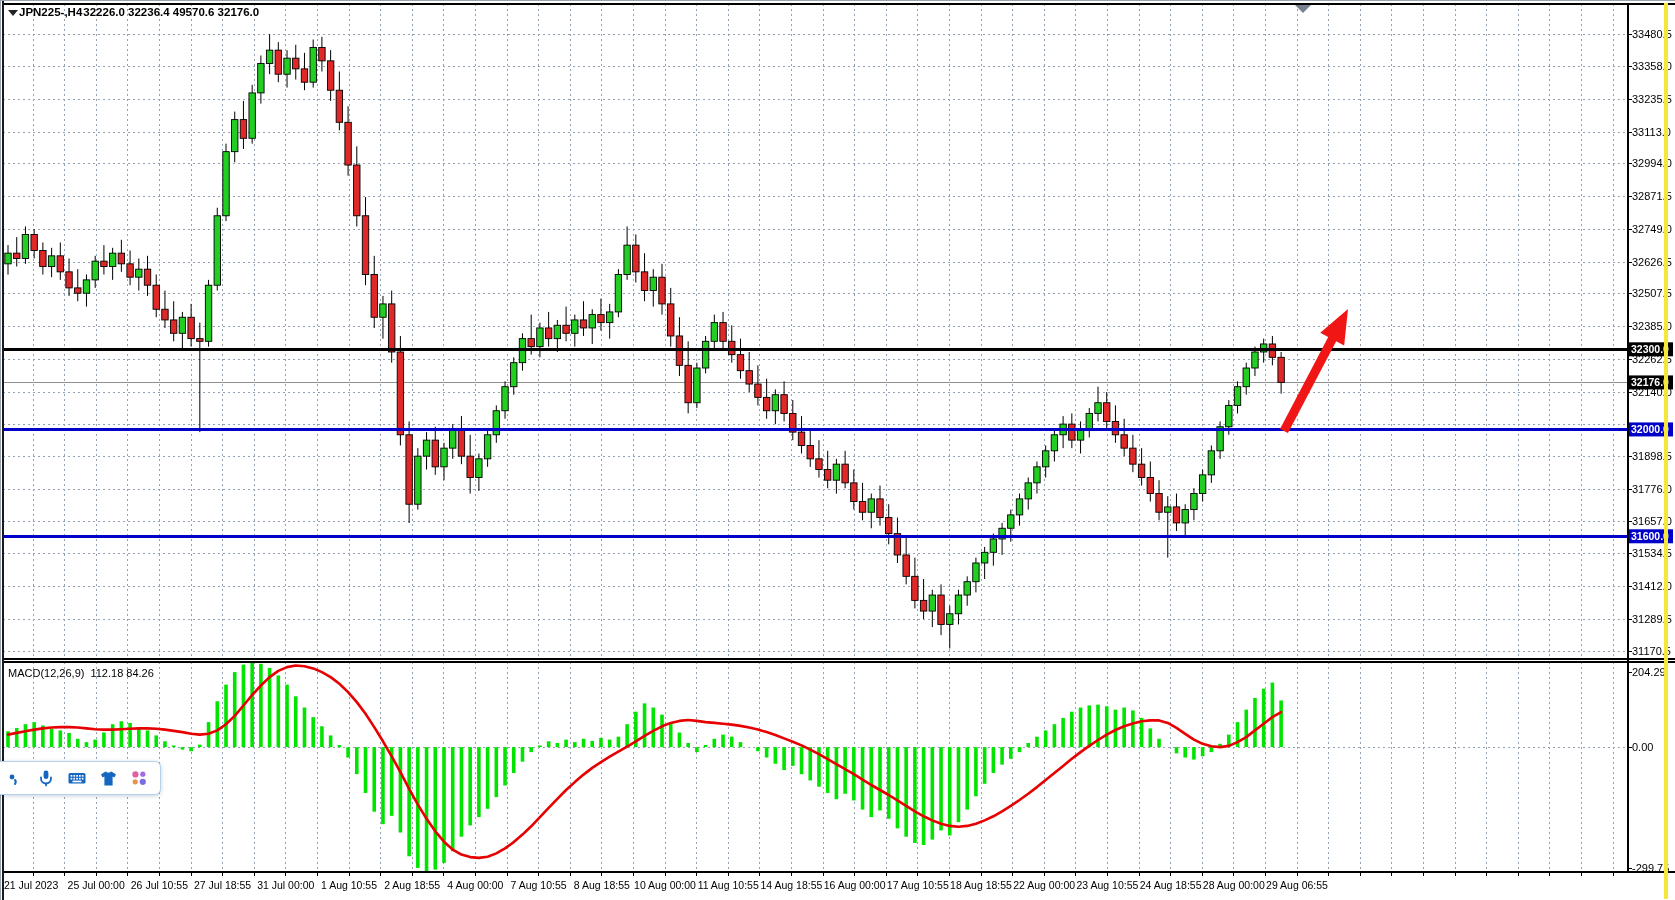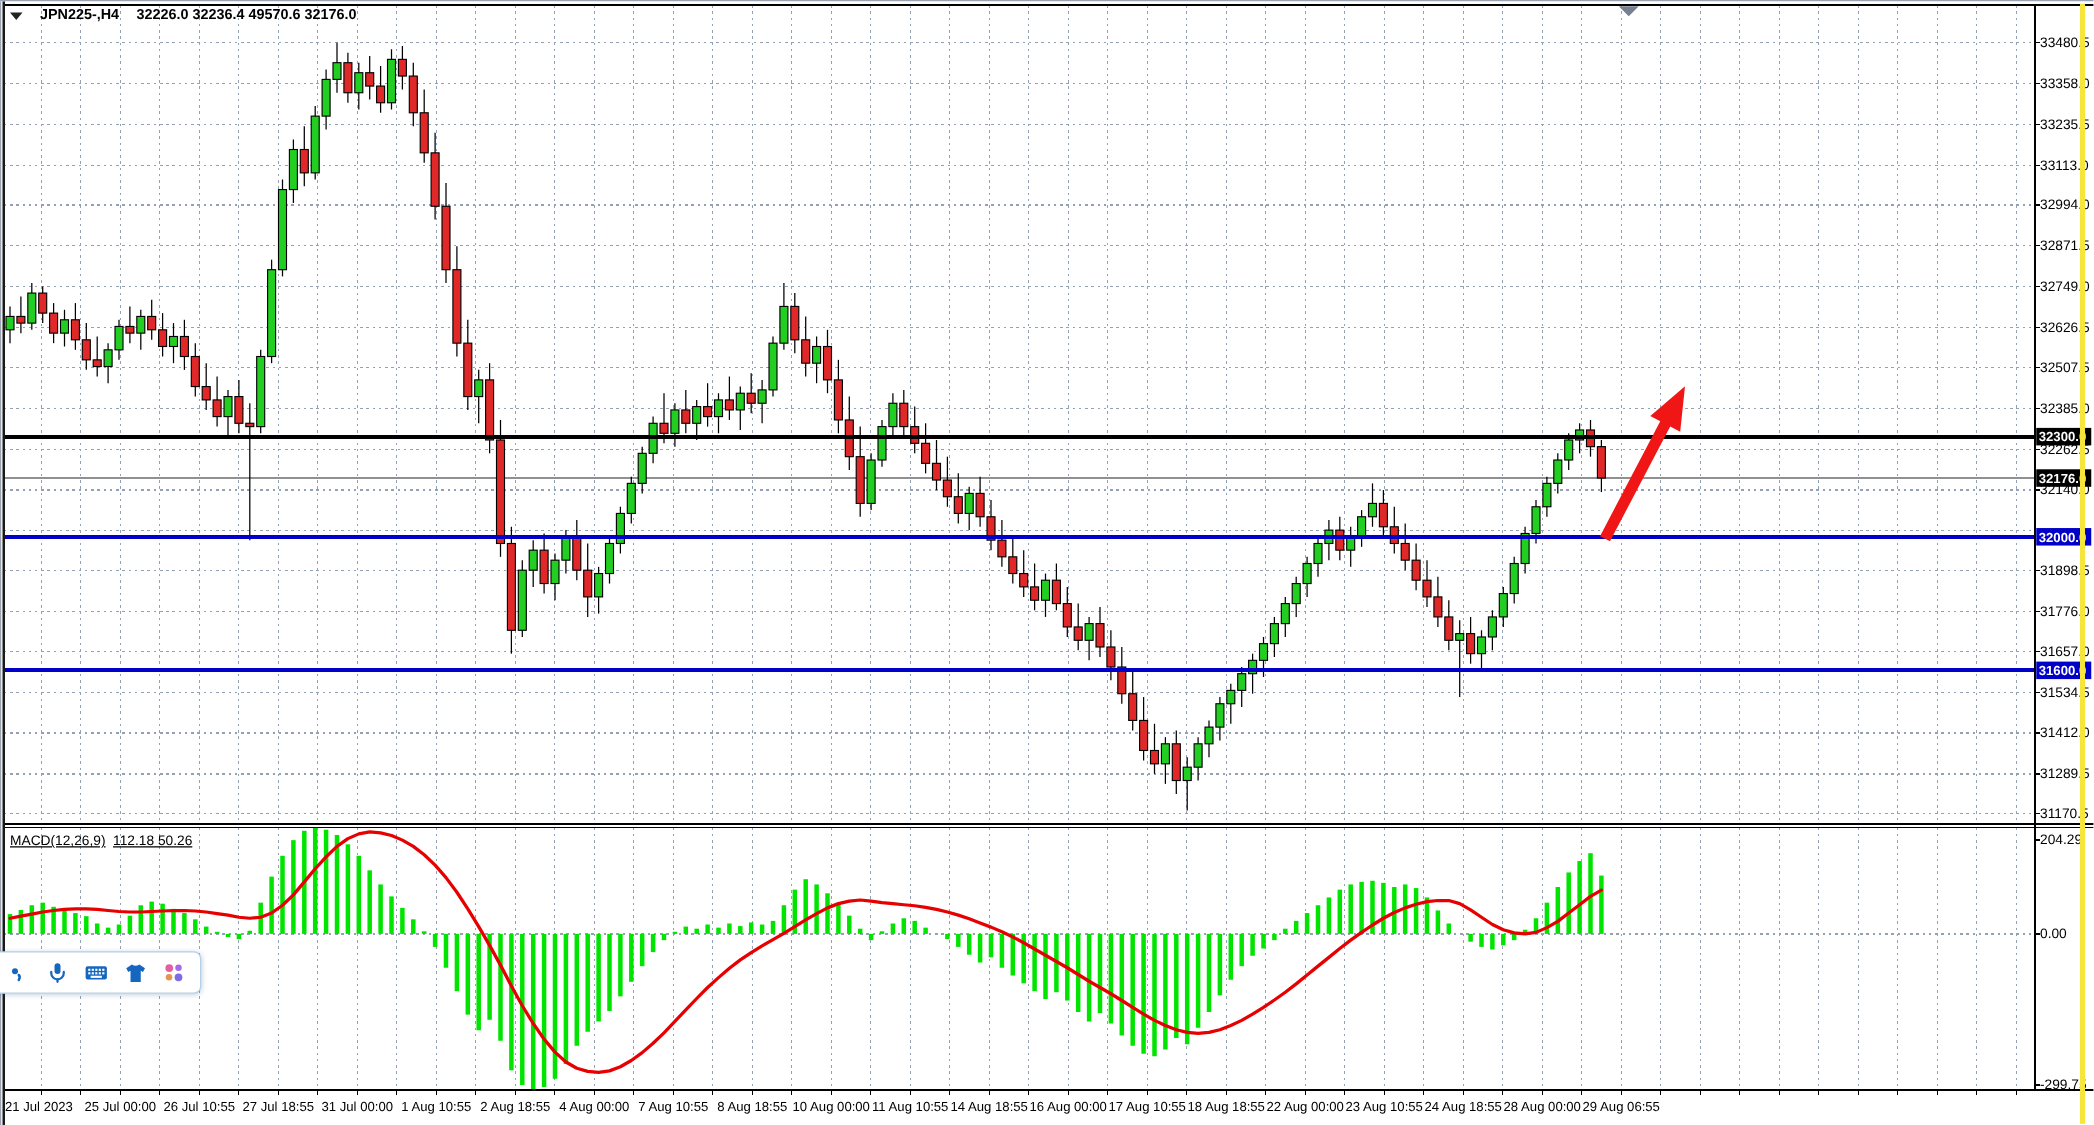--- a/index.html
+++ b/index.html
@@ -1,25 +1,25 @@
 <!DOCTYPE html>
 <html><head>
 <meta charset="utf-8">
 <style>
   html,body{margin:0;padding:0;background:#fff;font-family:"Liberation Sans",sans-serif;}
   .screen{position:relative;width:1675px;height:900px;background:#fff;overflow:hidden;border-top:1px solid #9aa3af;}
   .screen:before{content:"";position:absolute;left:0;top:0;width:1px;height:100%;background:#9aa3af;}
   .screen:after{content:"";position:absolute;left:2px;top:0;width:2px;height:100%;background:#1a1a1a;}
   #chart{position:absolute;left:0;top:0;}
   svg text{font-family:"Liberation Sans",sans-serif;}
-  .title-overlay{position:absolute;left:8px;top:5px;display:flex;align-items:center;gap:14px;
+  .title-overlay{position:absolute;left:8px;top:5px;display:flex;align-items:center;gap:1px;
       font-size:11.5px;font-weight:bold;color:#000;z-index:30;text-align:right;}
   .dd-tri{display:inline-block;width:0;height:0;border-left:5px solid transparent;border-right:5px solid transparent;
       border-top:6px solid #222;margin-top:1px;cursor:pointer;}
-  .macd-label{position:absolute;left:8px;top:666px;font-size:11px;color:#000;z-index:30;display:flex;gap:6px;text-decoration:underline;}
+  .macd-label{position:absolute;left:8px;top:666px;font-size:11px;color:#000;z-index:30;display:flex;gap:6px;}
   .yellow-line{position:absolute;left:1664px;top:2px;width:4px;height:896px;background:#f6e53a;z-index:40;}
   .shift-marker{position:absolute;left:1295px;top:4px;width:0;height:0;z-index:35;
       border-left:8px solid transparent;border-right:8px solid transparent;border-top:8px solid #76808f;}
   .toolbar{position:absolute;left:-7px;top:760px;height:32px;background:#fff;border:1px solid #b5d0ea;
       border-radius:6px;box-shadow:0 1px 4px rgba(40,70,110,.25);display:flex;align-items:center;
       gap:11px;padding:0 11px;z-index:50;}
   .toolbar .tb-icon{width:20px;height:20px;display:flex;align-items:center;justify-content:center;cursor:pointer;}
 </style>
 </head>
 <body>
@@ -753,21 +753,21 @@
     </svg>
 
   <div class="title-overlay">
     <span class="dd-tri"></span>
     <span>JPN225-,H4</span>
     <span>32226.0 32236.4 49570.6 32176.0</span>
   </div>
 
   <div class="macd-label">
     <span>MACD(12,26,9)</span>
-    <span>112.18 50.26</span>
+    <span>112.18 84.26</span>
   </div>
 
   <div class="shift-marker"></div>
   <div class="yellow-line"></div>
 
   <div class="toolbar">
     <span class="tb-icon">
       <svg width="16" height="16" viewBox="0 0 16 16">
           <circle cx="5" cy="7" r="2.4" fill="#1566c0"></circle>
           <path d="M8 10 q1.5 1.5 0 4" stroke="#1566c0" stroke-width="2" fill="none" stroke-linecap="round"></path>

